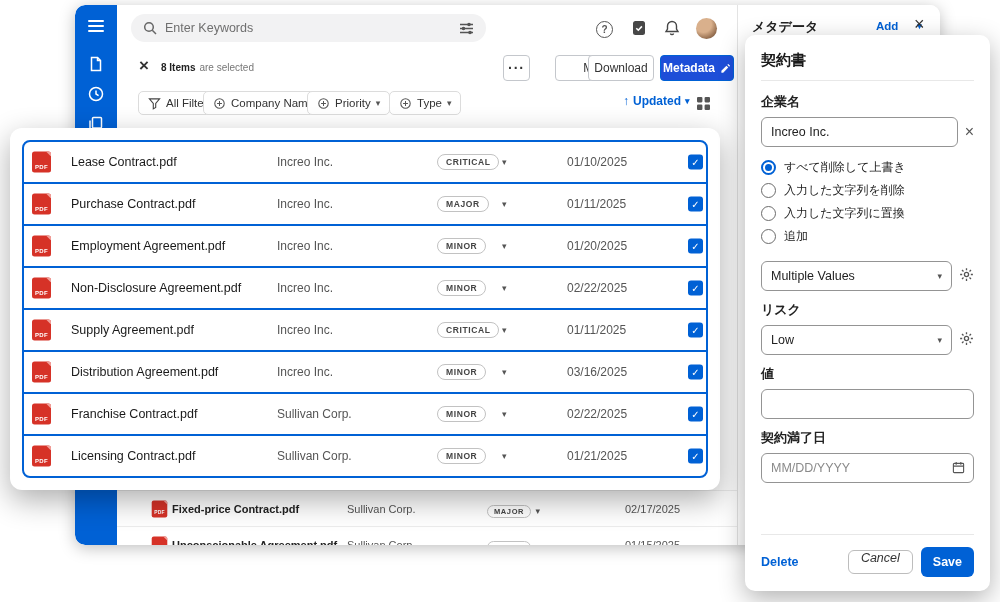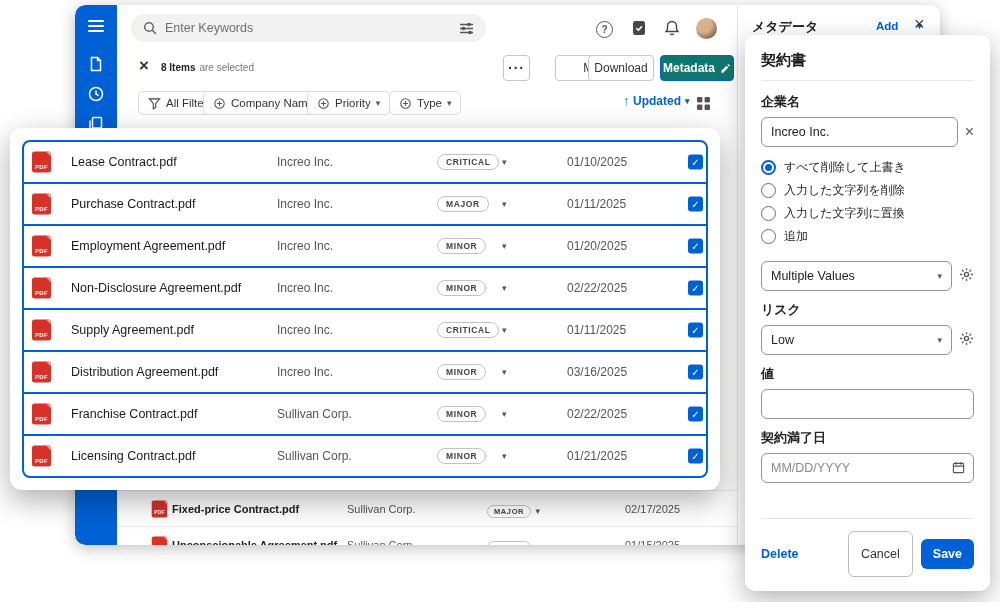--- a/index.html
+++ b/index.html
@@ -33,21 +33,21 @@
   .sel-close { position:absolute; left:64px; top:52px; font-size:17px; font-weight:bold; color:#333;
     cursor:pointer; line-height:1; }
   .sel-count { position:absolute; left:86px; top:57px; font-size:10px; color:#777; }
   .sel-count b { color:#222; margin-right:4px; }
 
   .btn { position:absolute; top:50px; height:26px; border:1px solid #c4c7cc; border-radius:4px; background:#fff;
     font-size:12px; color:#333; display:flex; align-items:center; justify-content:center; cursor:pointer; gap:5px; }
   .btn-more { left:428px; width:27px; font-size:14px; font-weight:bold; letter-spacing:1px; }
   .btn-move { left:480px; width:66px;padding-left:20px; }
   .btn-download { left:513px; width:66px; }
-  .btn-primary { left:585px; width:74px; background:#0f766e; border-color:#0061d5; color:#fff; font-weight:bold; }
+  .btn-primary { left:585px; width:74px; background:#1d4ed8; border-color:#0061d5; color:#fff; font-weight:bold; }
 
   .chip { position:absolute; top:86px; height:24px; display:inline-flex; align-items:center; gap:5px;
     padding:0 9px; border:1px solid #dcdcdc; border-radius:5px; background:#fff; font-size:11.5px; color:#333;
     cursor:pointer; white-space:nowrap; }
   .caret { font-size:9px; color:#555; }
   .sort-updated { position:absolute; left:548px; top:89px; display:flex; align-items:center; gap:4px;
     color:#0061d5; font-size:12px; font-weight:bold; cursor:pointer; }
   .sort-updated .caret { color:#0061d5; }
   .grid-btn { position:absolute; left:622px; top:91px; cursor:pointer; }
 
@@ -120,22 +120,22 @@
   .select { flex:1; height:30px; border:1px solid #949494; border-radius:6px; padding:0 9px;
     display:flex; align-items:center; justify-content:space-between; font-size:12.5px; color:#222;
     cursor:pointer; min-width:0; }
   .gear { cursor:pointer; flex:0 0 auto; }
   .date-wrap { position:relative; display:flex; margin-bottom:12px; }
   .date-wrap .txt-input { padding-right:26px; }
   .date-wrap svg { position:absolute; right:9px; top:8px; cursor:pointer; }
   .card-footer { margin-top:auto; border-top:1px solid #e8e8e8; padding-top:12px;
     display:flex; align-items:center; gap:8px; }
   .delete-link { color:#0061d5; font-size:12.5px; font-weight:bold; cursor:pointer; margin-right:auto; }
-  .btn-cancel { height:46px; padding:0 12px; border:1px solid #bdbdbd; border-radius:6px; background:#fff;
-    font-size:12.5px; color:#333; display:flex; align-items:center; cursor:pointer; }
+  .btn-cancel { height:24px; padding:0 12px; border:1px solid #bdbdbd; border-radius:6px; background:#fff;
+    font-size:12.5px; color:#333; display:flex; align-items:flex-start; cursor:pointer;font-style:italic; }
   .btn-save { height:30px; padding:0 12px; border:none; border-radius:6px; background:#0061d5;
     font-size:12.5px; font-weight:bold; color:#fff; display:flex; align-items:center; cursor:pointer; }
 </style>
 </head>
 <body>
 
 <div id="root">
 
   <div class="app-window">
 

